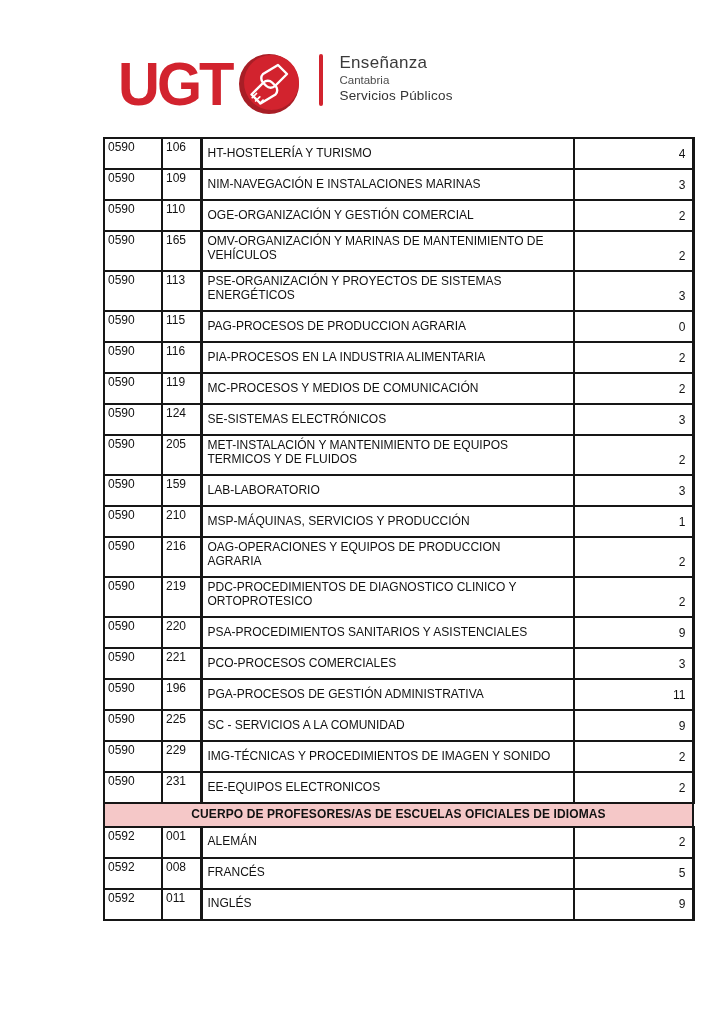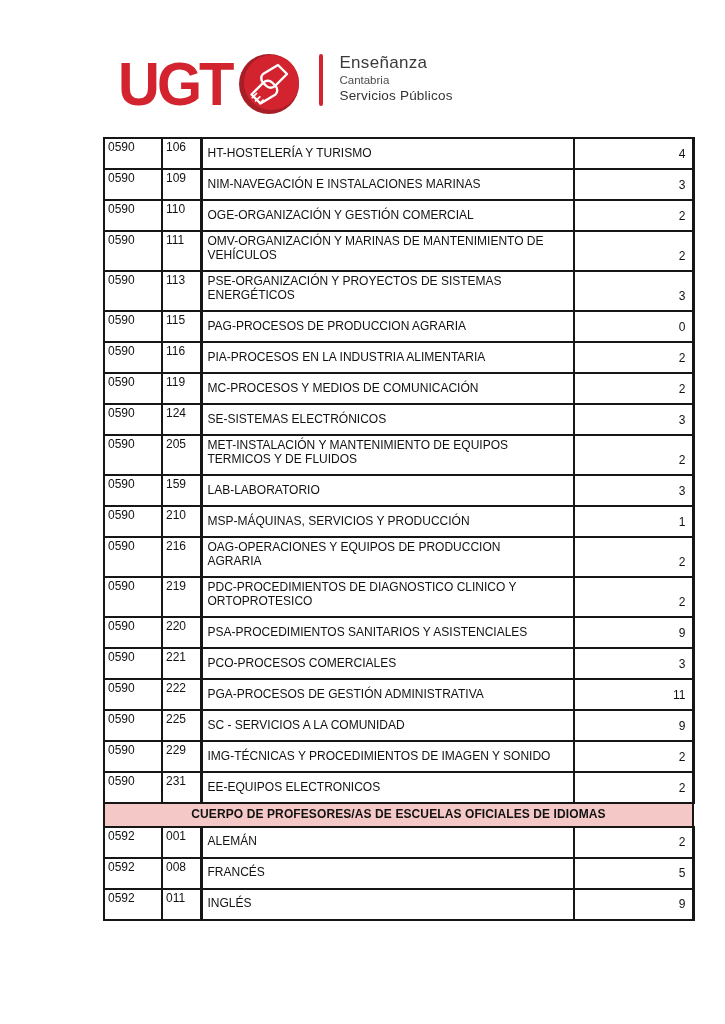--- a/index.html
+++ b/index.html
@@ -143,21 +143,21 @@
         <td class="c4">3</td>
       </tr>
       <tr>
         <td class="c1">0590</td>
         <td class="c2">110</td>
         <td class="c3">OGE-ORGANIZACIÓN Y GESTIÓN COMERCIAL</td>
         <td class="c4">2</td>
       </tr>
       <tr>
         <td class="c1">0590</td>
-        <td class="c2">111</td>
+        <td class="c2">165</td>
         <td class="c3">OMV-ORGANIZACIÓN Y MARINAS DE MANTENIMIENTO DE
 VEHÍCULOS</td>
         <td class="c4">2</td>
       </tr>
       <tr>
         <td class="c1">0590</td>
         <td class="c2">113</td>
         <td class="c3">PSE-ORGANIZACIÓN Y PROYECTOS DE SISTEMAS
 ENERGÉTICOS</td>
         <td class="c4">3</td>
@@ -226,21 +226,21 @@
         <td class="c4">9</td>
       </tr>
       <tr>
         <td class="c1">0590</td>
         <td class="c2">221</td>
         <td class="c3">PCO-PROCESOS COMERCIALES</td>
         <td class="c4">3</td>
       </tr>
       <tr>
         <td class="c1">0590</td>
-        <td class="c2">222</td>
+        <td class="c2">196</td>
         <td class="c3">PGA-PROCESOS DE GESTIÓN ADMINISTRATIVA</td>
         <td class="c4">11</td>
       </tr>
       <tr>
         <td class="c1">0590</td>
         <td class="c2">225</td>
         <td class="c3">SC - SERVICIOS A LA COMUNIDAD</td>
         <td class="c4">9</td>
       </tr>
       <tr>

